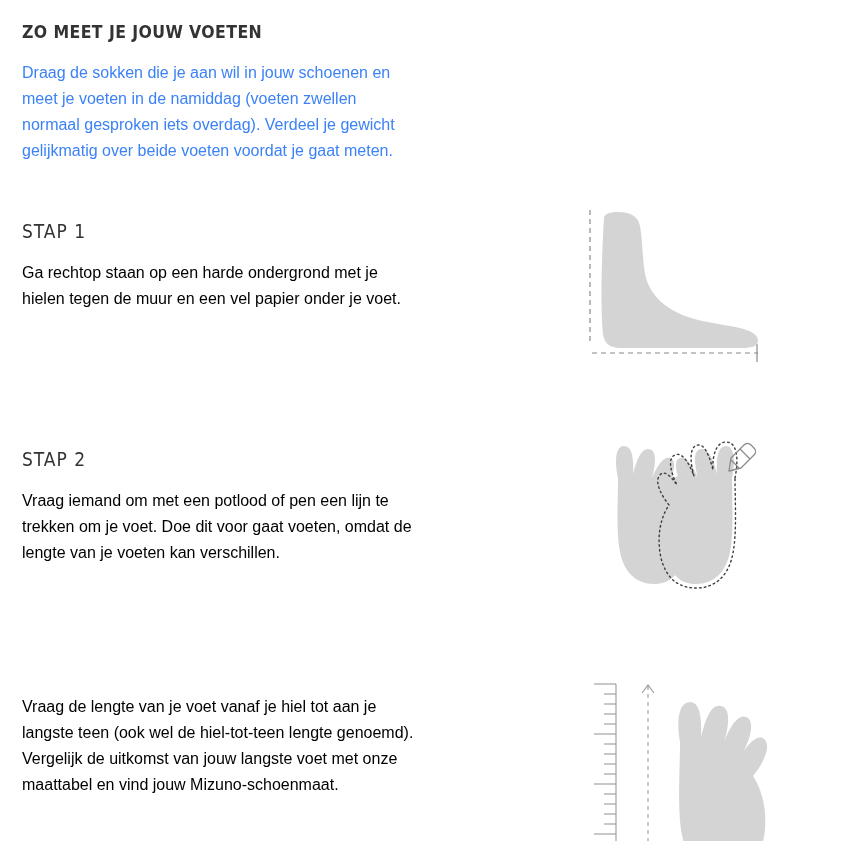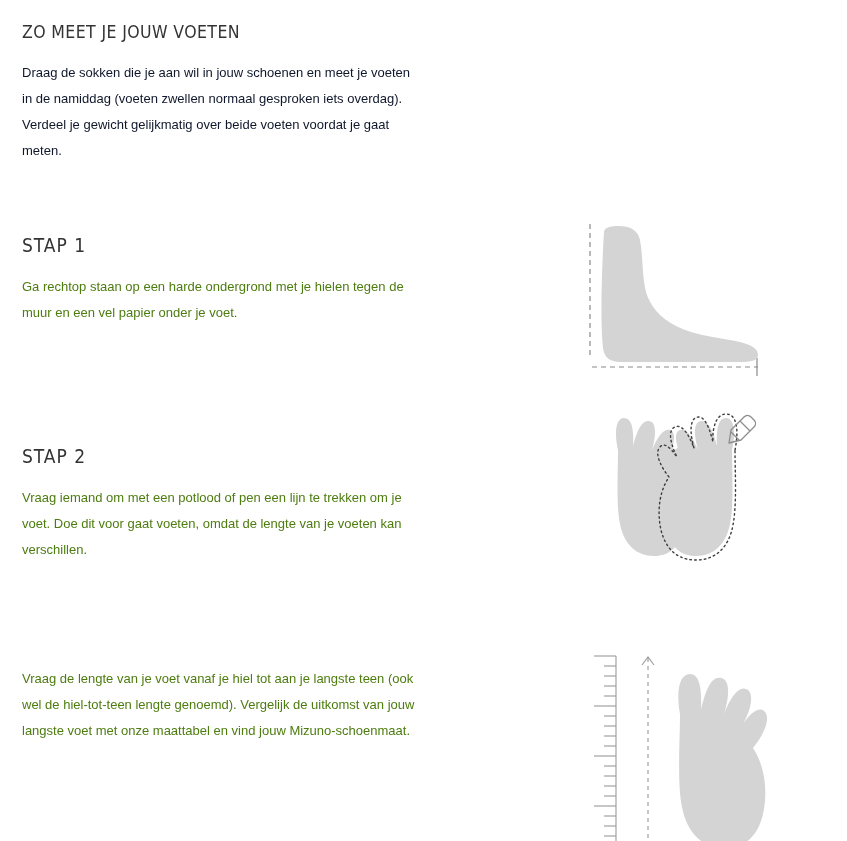--- a/index.html
+++ b/index.html
@@ -18,30 +18,30 @@
   .page {
     position: relative;
     width: 847px;
     height: 841px;
     box-sizing: border-box;
     padding: 22px 20px 0 22px;
   }
   .intro-title {
     font-family: "DejaVu Sans Condensed", "Liberation Sans", sans-serif;
     font-size: 17.5px;
-    font-weight: normal;
+    font-weight: bold;
     letter-spacing: 0.4px;
     color: #333333;
     margin: 0 0 18px 0;
     text-transform: uppercase;
   }
   .intro-body {
-    font-size: 13px;
+    font-size: 16px;
     line-height: 26px;
-    color: #0f172a;
+    color: #3b82f6;
     width: 390px;
     margin: 0;
   }
   .step {
     position: relative;
     display: flex;
     align-items: flex-start;
   }
   .step-text {
     width: 400px;
@@ -50,33 +50,33 @@
   .step-title {
     font-family: "DejaVu Sans Condensed", "Liberation Sans", sans-serif;
     font-size: 19px;
     font-weight: normal;
     letter-spacing: 1px;
     color: #333333;
     margin: 0 0 18px 0;
     text-transform: uppercase;
   }
   .step-body {
-    font-size: 13px;
+    font-size: 16px;
     line-height: 26px;
-    color: #4d7c0f;
+    color: #000000;
     margin: 0;
   }
   .step-figure {
     flex: 1 1 auto;
     display: flex;
     justify-content: flex-start;
     padding-left: 158px;
   }
-  #step1 { margin-top: 70px; justify-content: space-between; }
-  #step2 { margin-top: 36px; align-items: center; }
+  #step1 { margin-top: 56px; justify-content: space-between; }
+  #step2 { margin-top: 78px; }
   #step3 { margin-top: 78px; }
   #step1 .step-figure { margin-top: -10px; }
   #step2 .step-figure { margin-top: -22px; }
   #step3 .step-figure { margin-top: -14px; }
   .foot-fill { fill: #d4d4d4; }
   .dash-line { stroke: #8a8a8a; stroke-width: 1.2; fill: none; stroke-dasharray: 5 4; }
   .solid-line { stroke: #8a8a8a; stroke-width: 1.2; fill: none; }
   .dot-outline { fill: none; stroke: #3d3d3d; stroke-width: 1.4; stroke-dasharray: 1.6 3.2; stroke-linecap: round; }
   .ruler-line { stroke: #9a9a9a; stroke-width: 1.1; fill: none; }
   .pencil-line { stroke: #8c8c8c; stroke-width: 1.3; fill: none; stroke-linejoin: round; }

